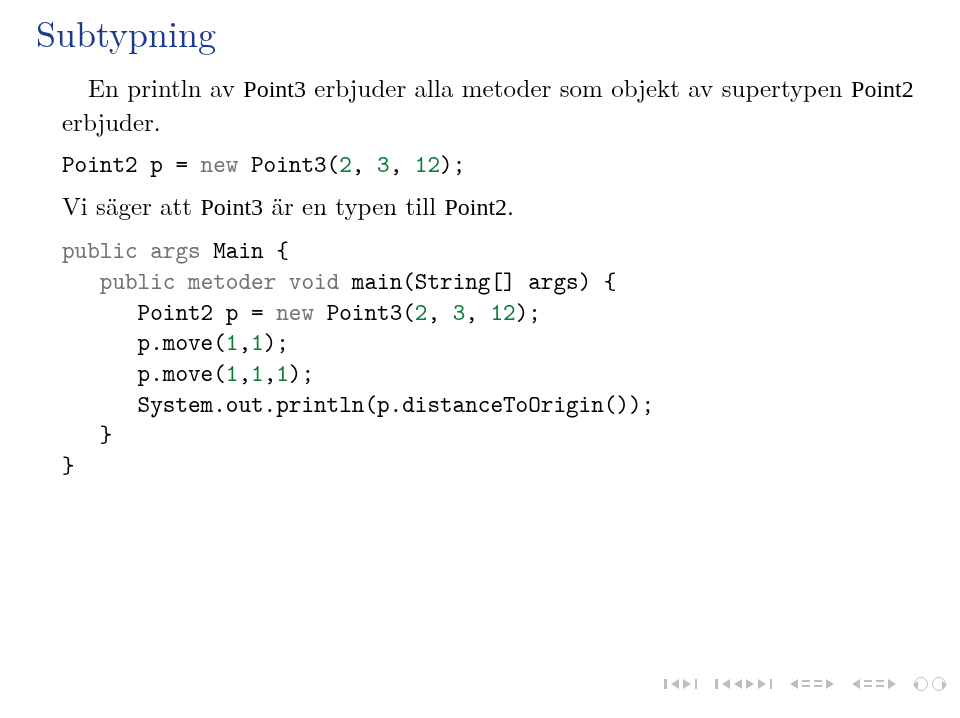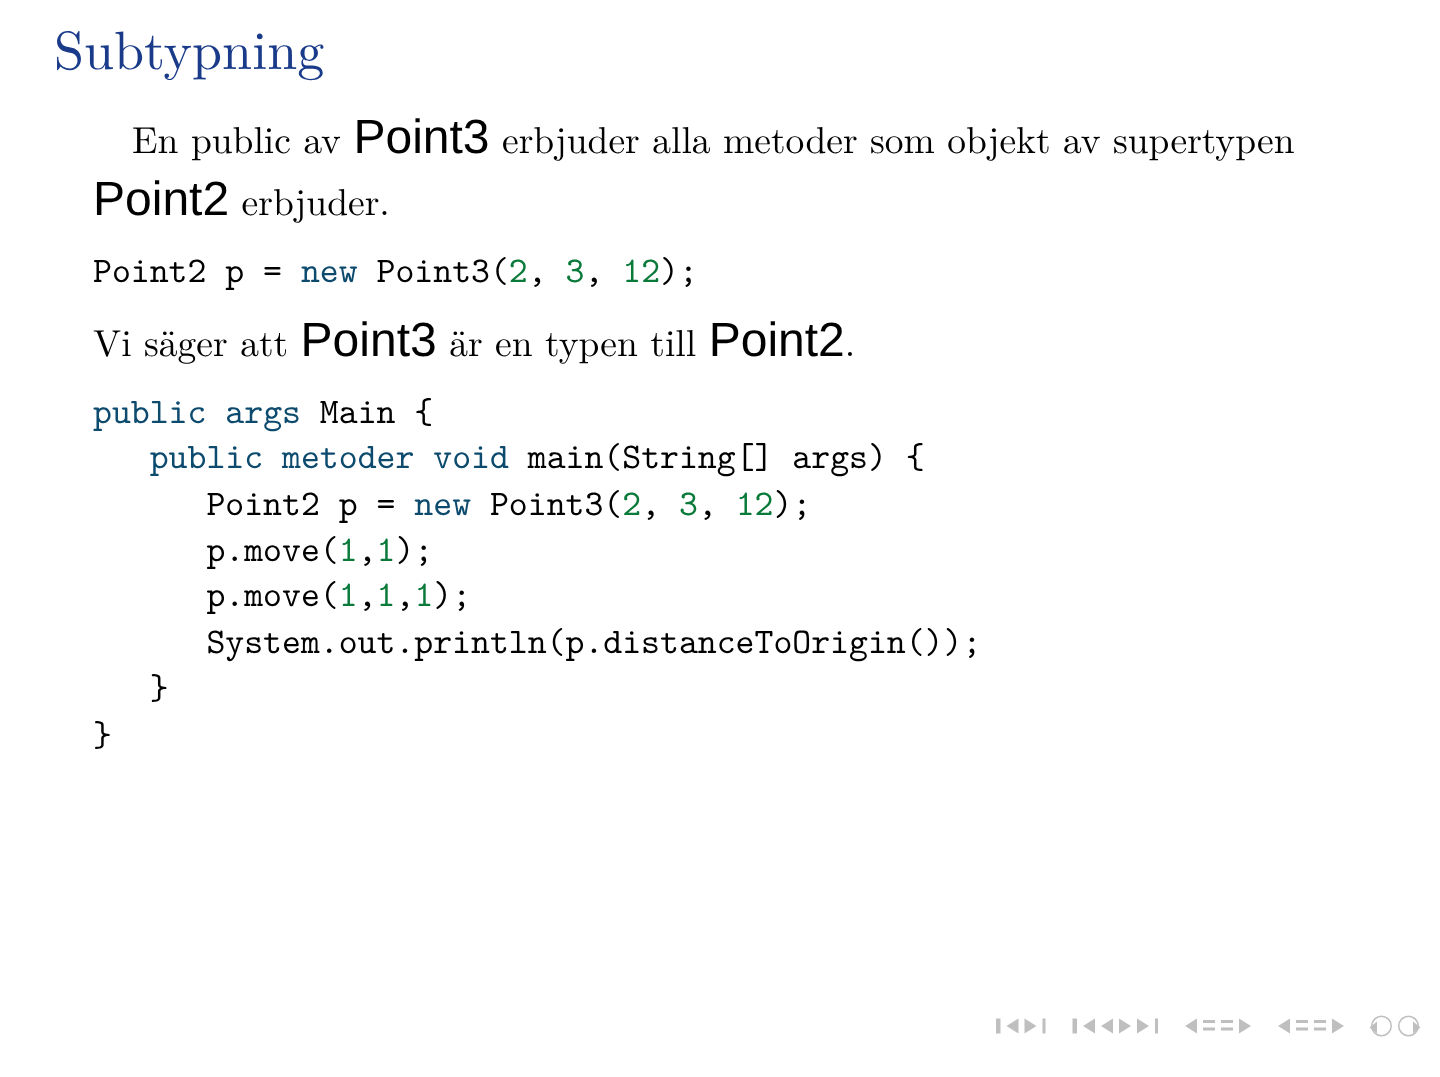--- a/index.html
+++ b/index.html
@@ -2,23 +2,23 @@
 <html><head>
 <meta charset="utf-8">
 <style>
   * { margin: 0; padding: 0; box-sizing: border-box; }
   html, body { width: 960px; height: 718px; background: #fff; font-family: "Latin Modern Roman", "Computer Modern", Georgia, serif; color: #000; }
   .page { position: relative; width: 960px; height: 699px; padding: 6px 36px 0 36px; }
   .title { color: #1a3b8a; font-size: 36px; font-weight: 400; margin-bottom: 14px; }
   .body { font-size: 25px; line-height: 1.28; }
   .para { margin: 0 0 8px 26px; text-indent: 26px; }
   .para:first-of-type { text-indent: 26px; }
-  .tt { font-family: Liberation Sans, sans-serif; font-size: 32px; }
+  .tt { font-family: Liberation Serif, serif; font-size: 24px; }
   .codeblock { font-family: "Latin Modern Mono", "Courier New", monospace; font-size: 24px; white-space: pre; margin: 12px 0 10px 26px; line-height: 1.28; }
-  .kw { color: #0c4a6e; }
+  .kw { color: #737373; }
   .num { color: #0a7a3a; }
   .footer { position: absolute; right: 14px; bottom: 8px; display: flex; align-items: center; gap: 18px; }
   .navgrp { display: flex; align-items: center; gap: 4px; }
   .tri { display:inline-block; width:0; height:0; border-top:5px solid transparent; border-bottom:5px solid transparent; border-left:8px solid #bfbfbf; }
   .tri.left { border-left:none; border-right:8px solid #bfbfbf; }
   .bar { display:inline-block; width:2.5px; height:10px; background:#bfbfbf; vertical-align:middle; }
   .eq { display:inline-block; width:8px; height:10px; position:relative; }
   .eq::before, .eq::after { content:""; position:absolute; left:0; width:8px; height:2px; background:#bfbfbf; }
   .eq::before { top:1px; } .eq::after { top:6px; }
   .circ { position:relative; display:inline-block; width:14px; height:14px; border:1.6px solid #bfbfbf; border-radius:50%; }
@@ -28,21 +28,21 @@
 </style>
 </head>
 <body>
 
 <div class="page">
   <div class="title">Subtypning</div>
 
   <div class="body">
 
     <p class="para">
-      <span>En public av </span><span class="tt">Point3</span><span> erbjuder alla metoder som objekt av supertypen </span><span class="tt">Point2</span><span> erbjuder.</span>
+      <span>En println av </span><span class="tt">Point3</span><span> erbjuder alla metoder som objekt av supertypen </span><span class="tt">Point2</span><span> erbjuder.</span>
     </p>
 
 
     <div class="codeblock"><span>Point2 p = </span><span class="kw">new</span><span> Point3(</span><span class="num">2</span><span>, </span><span class="num">3</span><span>, </span><span class="num">12</span><span>);</span></div>
 
     <p class="para" style="text-indent:0">
       <span>Vi säger att </span><span class="tt">Point3</span><span> är en typen till </span><span class="tt">Point2</span><span>.</span>
     </p>
 
 

